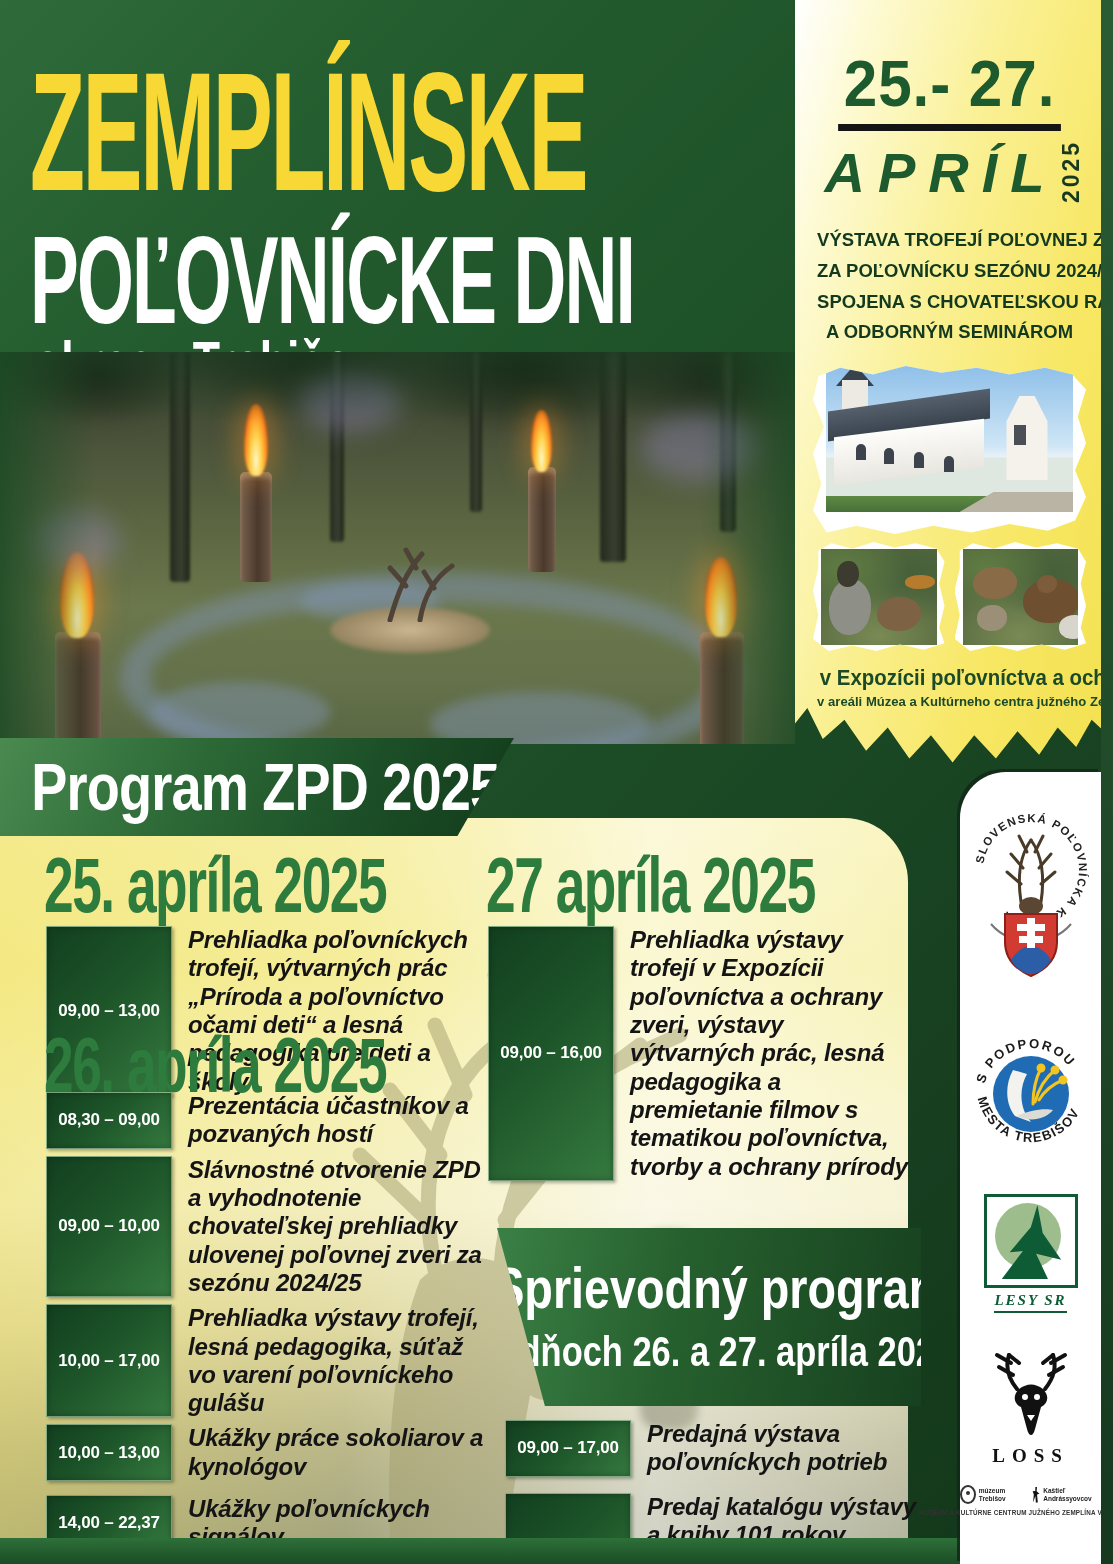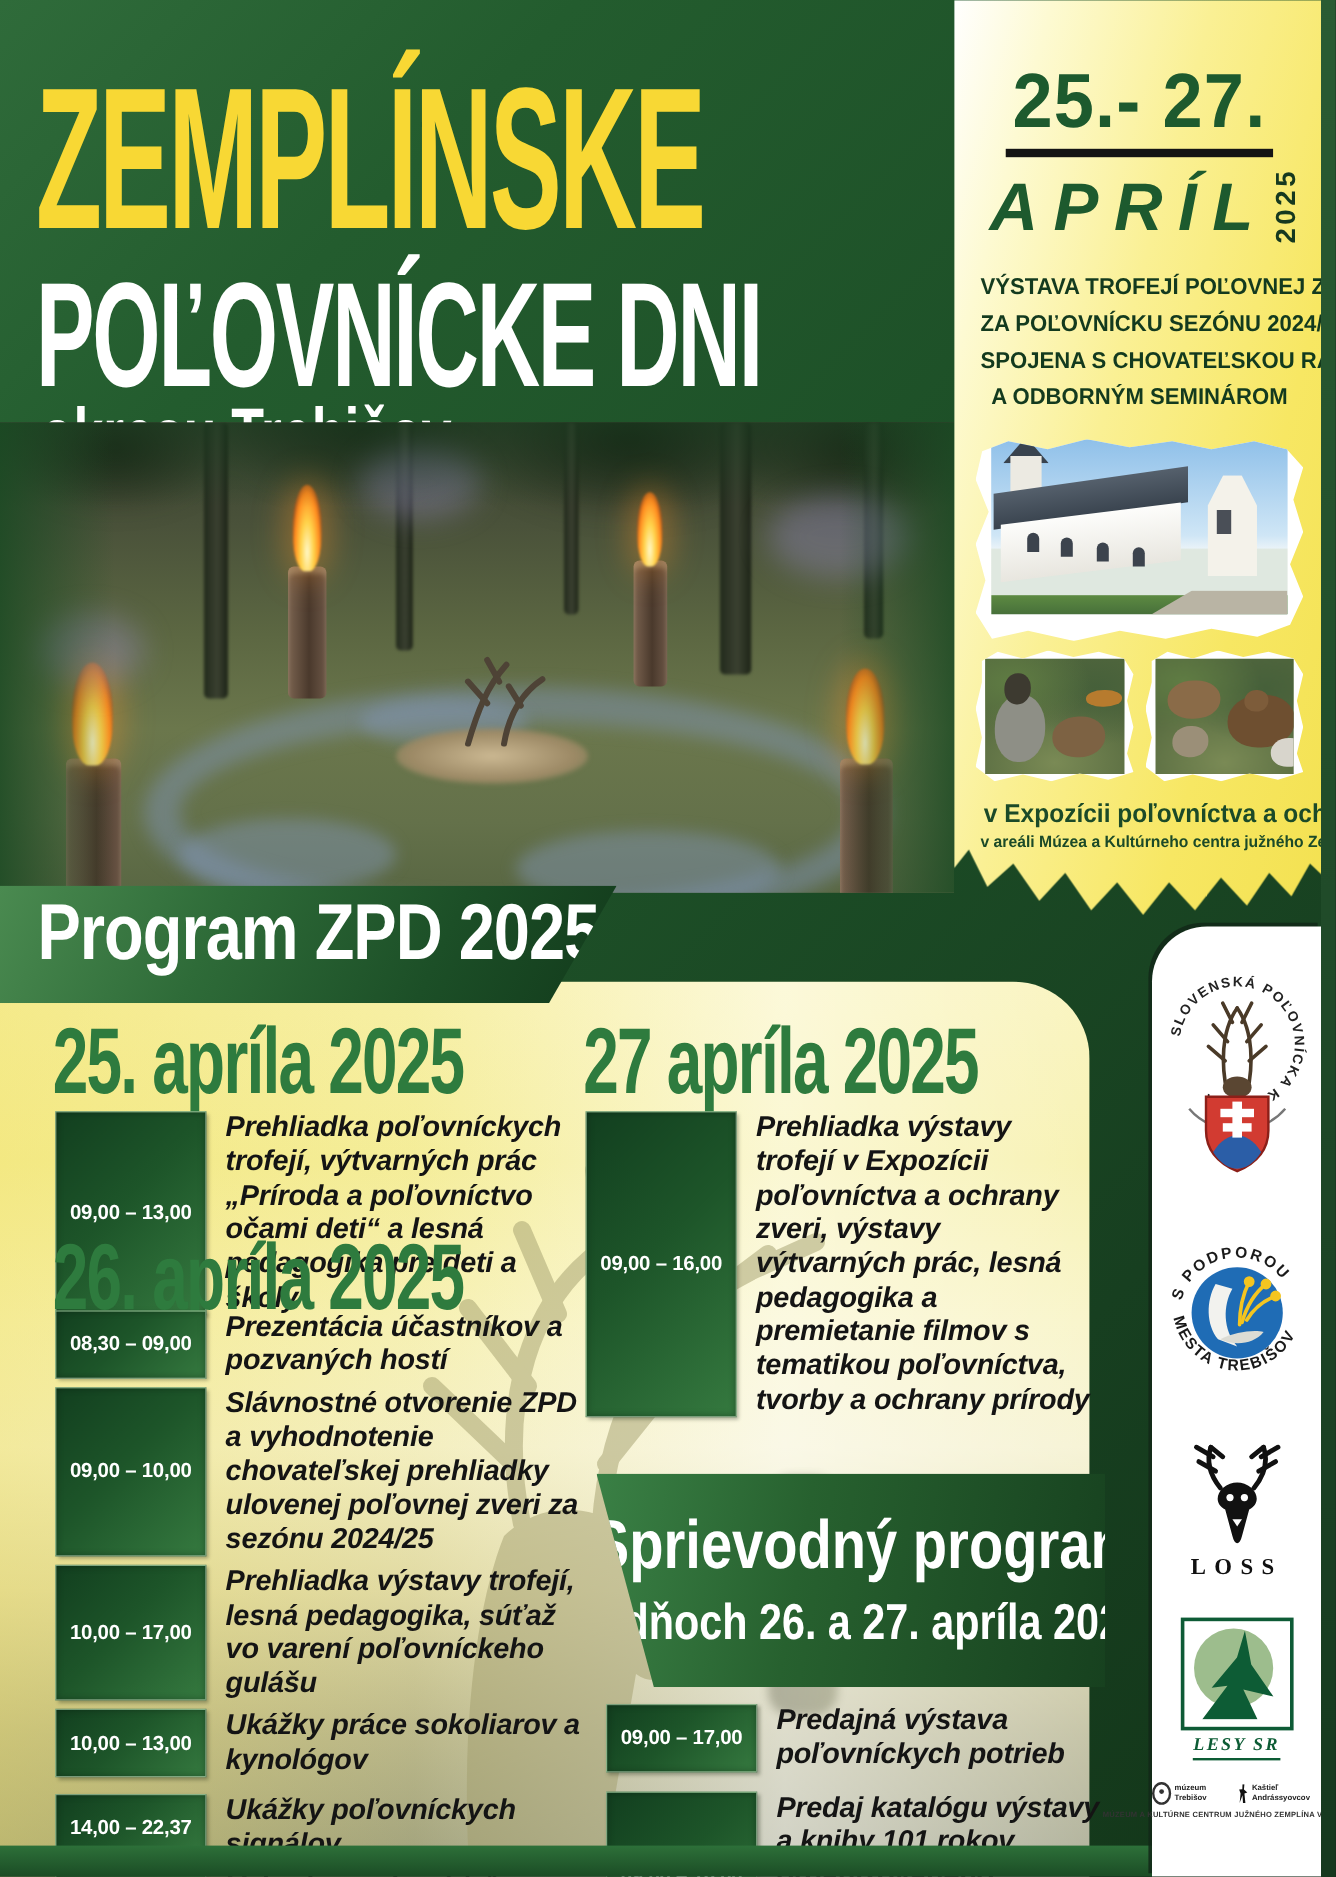--- a/index.html
+++ b/index.html
@@ -34,21 +34,21 @@
     box-shadow:0 0 26px 8px rgba(255,150,40,.35);}
   .smoke{position:absolute;border-radius:50%;filter:blur(12px);background:rgba(150,140,195,.38);}
   .quarry{position:absolute;left:330px;top:255px;width:160px;height:46px;border-radius:50%;
     background:radial-gradient(ellipse,#cbb892 0%,#9d8a66 60%,transparent 100%);filter:blur(2px);}
   .photo .vign{position:absolute;inset:0;
     background:linear-gradient(90deg,rgba(26,74,35,.85) 0%,transparent 12%,transparent 88%,rgba(26,74,35,.8) 100%),
                linear-gradient(180deg,rgba(23,63,32,.55) 0%,transparent 18%);}
   
   .banner{left:0;top:738px;width:514px;height:98px;z-index:5;
     background:linear-gradient(115deg,#4a8a50 0%,#2e6b38 35%,#1c4f27 70%,#123a1b 100%);
-    clip-path:polygon(0 0,100% 0,89% 100%,0 100%);display:flex;align-items:flex-start;}
+    clip-path:polygon(0 0,100% 0,89% 100%,0 100%);display:flex;align-items:center;}
   .banner span{color:#fff;font-weight:bold;font-size:66px;letter-spacing:-1px;padding-left:38px;
     transform:scaleX(.82);transform-origin:0 50%;white-space:nowrap;}
   
   .panel{left:0;top:818px;width:908px;height:746px;z-index:2;border-radius:0 64px 0 0;
     background:
       linear-gradient(90deg,rgba(240,224,90,.40) 0%,rgba(240,228,120,.12) 38%,rgba(255,255,255,.55) 72%,rgba(255,255,255,.25) 100%),
       linear-gradient(180deg,#f8f1ac 0%,#f5ee9d 20%,#f7f2bb 38%,#f4f0c9 52%,#ded8a8 68%,#b4b28c 84%,#94977c 100%);}
   .watermark{left:250px;top:940px;z-index:3;opacity:.5;pointer-events:none;}
   .hunter{left:640px;top:1230px;width:58px;height:200px;z-index:3;opacity:.3;filter:blur(4px);
     background:linear-gradient(90deg,#3a3d26,#565a38);border-radius:20px;}
@@ -371,48 +371,48 @@
       <g stroke="#f4c520" stroke-width="3" fill="none" stroke-linecap="round">
         <path d="M74 84 C78 70 84 60 94 52"></path>
           <path d="M78 82 C84 72 92 66 102 62"></path>
           <path d="M72 86 C72 72 74 62 80 50"></path>
         <circle cx="94" cy="52" r="3" fill="#f4c520"></circle>
           <circle cx="102" cy="62" r="3" fill="#f4c520"></circle>
           <circle cx="80" cy="50" r="3" fill="#f4c520"></circle>
       </g>
     </svg>
 
+    <div style="margin-top:30px;display:flex;flex-direction:column;align-items:center;">
+      <div class="lesybox">
+        <div class="circ"></div>
+        <div class="tree"></div>
+      </div>
+      <div class="lesycap">LESY SR</div>
+    </div>
+
     <div style="margin-top:32px;display:flex;flex-direction:column;align-items:center;">
       <svg width="96" height="96">
         <g stroke="#111" stroke-width="4" fill="none" stroke-linecap="round">
           <path d="M34 44 C26 34 22 22 26 10"></path>
             <path d="M30 30 L16 22"></path>
             <path d="M28 18 L14 10"></path>
             <path d="M26 10 L36 18"></path>
           <path d="M62 44 C70 34 74 22 70 10"></path>
             <path d="M66 30 L80 22"></path>
             <path d="M68 18 L82 10"></path>
             <path d="M70 10 L60 18"></path>
         </g>
         <path d="M36 44 C30 50 30 58 38 62 L44 84 C46 92 50 92 52 84 L58 62 C66 58 66 50 60 44 C52 38 44 38 36 44 Z" fill="#111"></path>
         <circle cx="42" cy="52" r="3" fill="#fff"></circle>
           <circle cx="54" cy="52" r="3" fill="#fff"></circle>
         <path d="M44 70 L52 70 L48 76 Z" fill="#fff"></path>
       </svg>
       <div class="losscap">LOSS</div>
     </div>
 
-    <div style="margin-top:30px;display:flex;flex-direction:column;align-items:center;">
-      <div class="lesybox">
-        <div class="circ"></div>
-        <div class="tree"></div>
-      </div>
-      <div class="lesycap">LESY SR</div>
-    </div>
-
     <div class="minirow">
       <div class="minilogo">
         <div class="miniglyph"></div>
         <div class="minitxt">múzeum Trebišov</div>
       </div>
       <div class="minilogo">
         <div class="fig"></div>
         <div class="minitxt">Kaštieľ Andrássyovcov</div>
       </div>
     </div>

